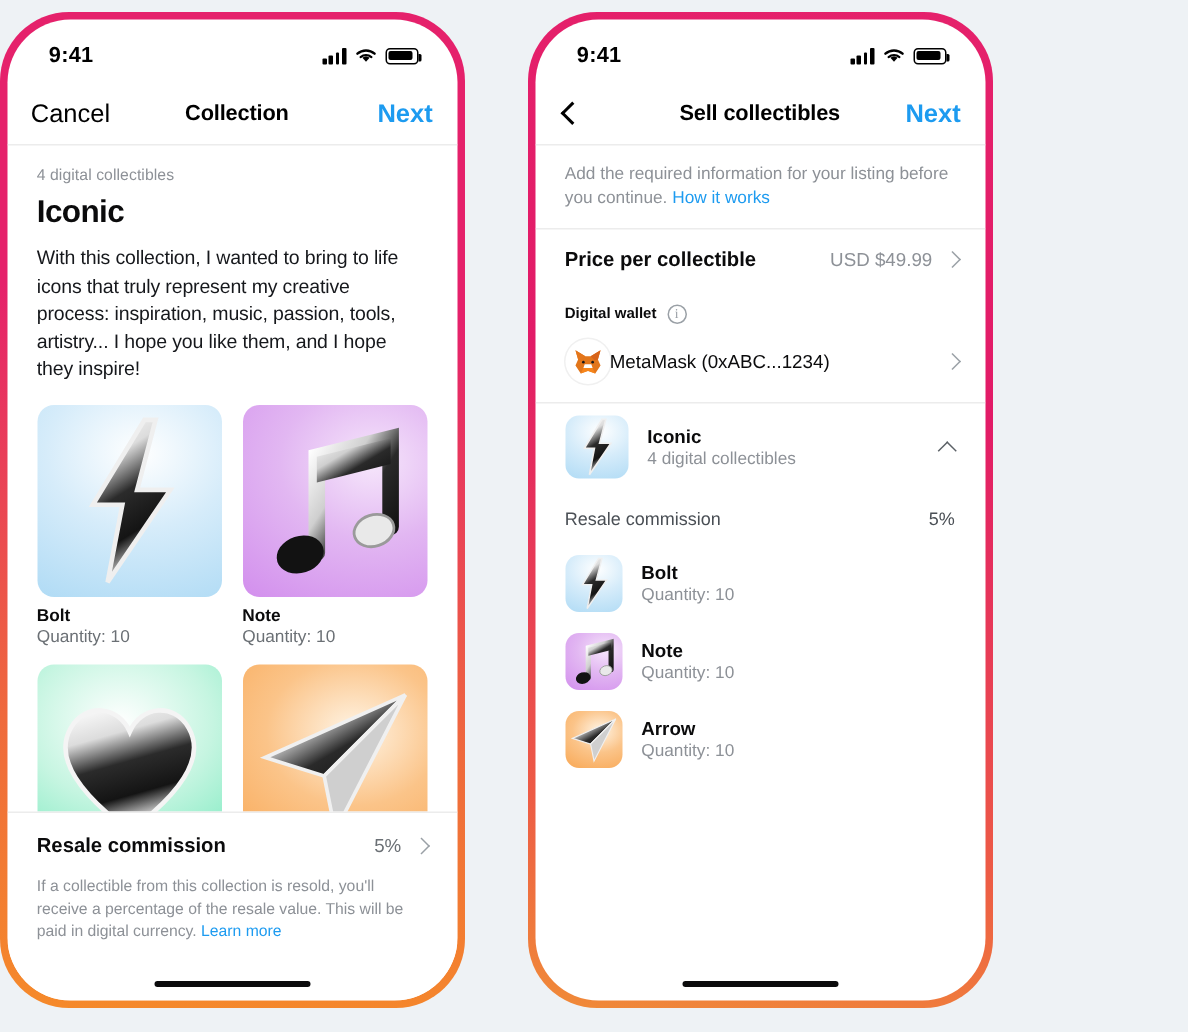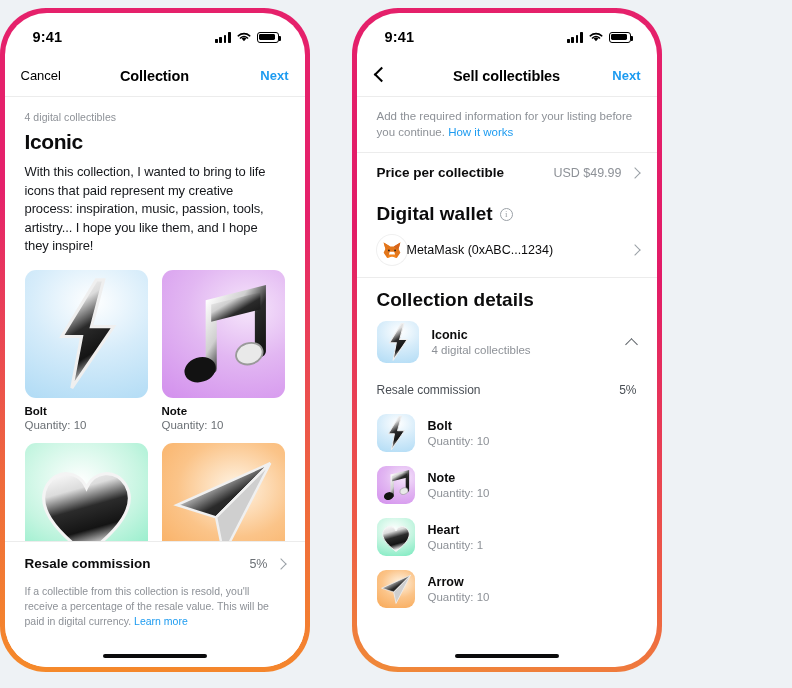--- a/index.html
+++ b/index.html
@@ -47,21 +47,21 @@
   .battery i { position:absolute; left:1.4px; top:1.4px; bottom:1.4px; width:16px; background:#000; border-radius:1.4px; }
 
   
   .navbar {
     flex: 0 0 auto;
     height: 42px;
     display: flex; align-items: center; justify-content: space-between;
     padding: 0 16px 0 16px;
     border-bottom: 1px solid #ececec;
   }
-  .nav-left, .nav-right { font-size: 13px; color: #000; min-width: 46px; }
+  .nav-left, .nav-right { font-size: 17px; color: #000; min-width: 46px; }
   .nav-right { color: #1d9bf0; text-align: right; font-weight: bold; }
   .nav-left.cancel { font-weight: normal; }
   .nav-title { font-size: 14.5px; font-weight: bold; color: #000; letter-spacing: -.1px; }
   .back-chevron { display:inline-block; width: 11px; height: 11px; border-left: 2.2px solid #000; border-bottom: 2.2px solid #000; transform: rotate(45deg); margin-left: 3px; margin-top:1px; }
 
   
   .body { flex: 1 1 auto; overflow: hidden; position: relative; }
 
   
   .lead { padding: 14px 20px 0 20px; }
@@ -113,21 +113,21 @@
   
   .intro { padding: 11px 20px 12px 20px; font-size: 11.5px; line-height: 16px; color: #8d9197; }
   .sep { height: 1px; background: #ececec; }
   .srow {
     padding: 12px 18px 12px 20px;
     display: flex; align-items: center; justify-content: space-between; text-align: right;
   }
   .srow .lbl { font-size: 13.5px; font-weight: bold; color: #0b0b0c; }
   .srow .val { display: flex; align-items: center; gap: 9px; font-size: 12.5px; color: #8d9197; }
   .sect-head { padding: 11px 20px 2px 20px; display:flex; align-items:center; gap:7px; }
-  .sect-head .t { font-size: 19px; font-weight: bold; color: #0b0b0c; }
+  .sect-head .t { font-size: 10px; font-weight: bold; color: #0b0b0c; }
   .info-i { width: 13px; height: 13px; border: 1.3px solid #9aa0a6; border-radius: 50%; color: #9aa0a6; font-size: 9px; line-height: 11px; text-align: center; font-family: "Liberation Serif", serif; }
 
   .wallet-row { padding: 8px 18px 12px 20px; display: flex; align-items: center; justify-content: space-between; }
   .wallet-left { display: flex; align-items: center; }
   .fox { width: 30px; height: 30px; border-radius: 50%; background: #fff; box-shadow: 0 0 0 1px #f0f0f0; display:flex;align-items:center;justify-content:center; }
   .wallet-name { font-size: 12.5px; color: #0b0b0c; }
 
   .coll-row { padding: 8px 18px 11px 20px; display: flex; align-items: center; justify-content: space-between; }
   .coll-left { display: flex; align-items: center; gap: 13px; }
   .mini { width: 42px; height: 42px; border-radius: 9px; position: relative; overflow: hidden; }
@@ -221,21 +221,21 @@
       <div class="navbar">
         <div class="nav-left cancel">Cancel</div>
         <div class="nav-title">Collection</div>
         <div class="nav-right">Next</div>
       </div>
 
       <div class="body">
         <div class="lead">
           <div class="eyebrow">4 digital collectibles</div>
           <div class="title-big">Iconic</div>
-          <div class="desc">With this collection, I wanted to bring to life icons that paid represent my creative process: inspiration, music, passion, tools, artistry... I hope you like them, and I hope they inspire!</div>
+          <div class="desc">With this collection, I wanted to bring to life icons that truly represent my creative process: inspiration, music, passion, tools, artistry... I hope you like them, and I hope they inspire!</div>
         </div>
 
         <div class="grid">
           <div class="tile">
             <div class="thumb bolt-bg">
               <svg width="100%" height="100%" viewBox="0 0 100 100">
                   <use href="#ic-bolt"></use>
                 </svg>
             </div>
             <div class="tile-name">Bolt</div>
@@ -338,23 +338,20 @@
               <svg width="22" height="22" viewBox="0 0 100 100">
                   <use href="#ic-fox"></use>
                 </svg>
             </span>
             <span class="wallet-name">MetaMask (0xABC...1234)</span>
           </span>
           <span class="chev"></span>
         </div>
         <div class="sep"></div>
 
-        <div class="sect-head">
-          <span class="t">Collection details</span>
-        </div>
 
         <div class="coll-row">
           <span class="coll-left">
             <span class="mini bolt-bg">
               <svg width="100%" height="100%" viewBox="0 0 100 100">
                   <use href="#ic-bolt"></use>
                 </svg>
             </span>
             <span>
               <span class="coll-name" style="display:block">Iconic</span>
@@ -381,29 +378,20 @@
         <div class="item-row">
           <span class="mini sm note-bg"><svg width="100%" height="100%" viewBox="0 0 100 100">
                 <use href="#ic-note"></use>
               </svg></span>
           <span>
             <span class="item-name" style="display:block">Note</span>
             <span class="item-qty" style="display:block">Quantity: 10</span>
           </span>
         </div>
         <div class="item-row">
-          <span class="mini sm heart-bg"><svg width="100%" height="100%" viewBox="0 0 100 100">
-                <use href="#ic-heart"></use>
-              </svg></span>
-          <span>
-            <span class="item-name" style="display:block">Heart</span>
-            <span class="item-qty" style="display:block">Quantity: 1</span>
-          </span>
-        </div>
-        <div class="item-row">
           <span class="mini sm arrow-bg"><svg width="100%" height="100%" viewBox="0 0 100 100">
                 <use href="#ic-arrow"></use>
               </svg></span>
           <span>
             <span class="item-name" style="display:block">Arrow</span>
             <span class="item-qty" style="display:block">Quantity: 10</span>
           </span>
         </div>
 
         <div class="home-ind"></div>

